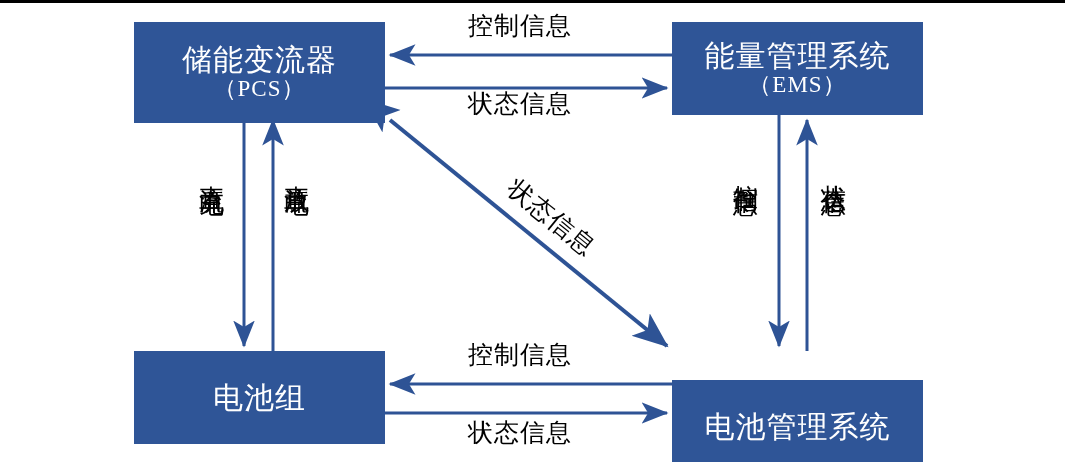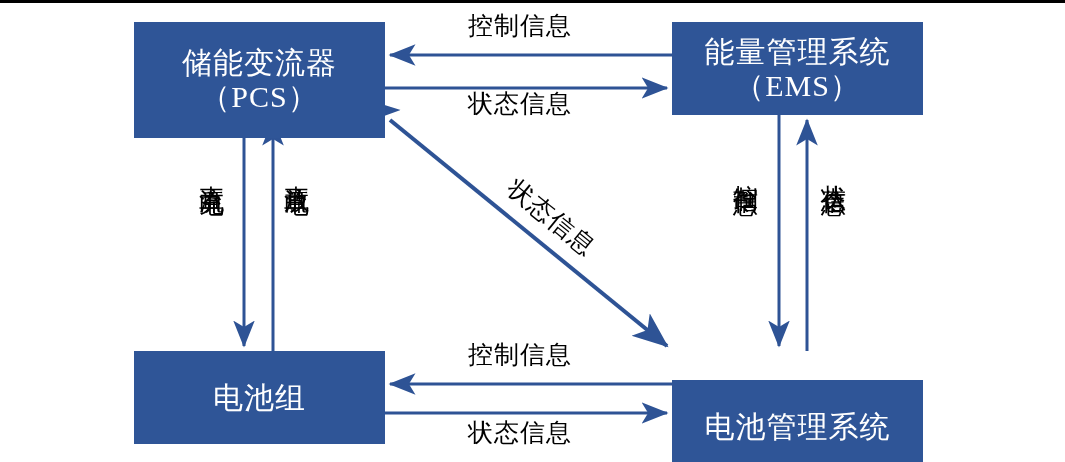--- a/index.html
+++ b/index.html
@@ -33,21 +33,21 @@
     letter-spacing: 1px;
     box-sizing: border-box;
   }
   .node .cn {
     display: block;
     white-space: nowrap;
   }
   .node .ab {
     display: block;
     white-space: nowrap;
-    font-size: 30px;
+    font-size: 23px;
   }
   .edge-label {
     position: absolute;
     color: #000000;
     font-size: 25px;
     white-space: nowrap;
     letter-spacing: 1px;
     line-height: 1.0;
   }
   .edge-label.vert {
@@ -94,21 +94,21 @@
 
     <line x1="779" y1="112" x2="779" y2="343" stroke="#2e5395" stroke-width="3" marker-end="url(#ah)"></line>
 
     <line x1="807" y1="348" x2="807" y2="117" stroke="#2e5395" stroke-width="3" marker-end="url(#ah)"></line>
 
     <line x1="672" y1="381" x2="390" y2="381" stroke="#2e5395" stroke-width="3" marker-end="url(#ah)"></line>
 
     <line x1="385" y1="410" x2="667" y2="410" stroke="#2e5395" stroke-width="3" marker-end="url(#ah)"></line>
   </svg>
 
-  <div class="node" style="left:134px; top:19px; width:251px; height:116px;">
+  <div class="node" style="left:134px; top:19px; width:251px; height:101px;">
     <span class="cn">储能变流器</span>
     <span class="ab">（PCS）</span>
   </div>
 
   <div class="node" style="left:672px; top:19px; width:251px; height:93px;">
     <span class="cn">能量管理系统</span>
     <span class="ab">（EMS）</span>
   </div>
 
   <div class="node" style="left:134px; top:348px; width:251px; height:93px;">

